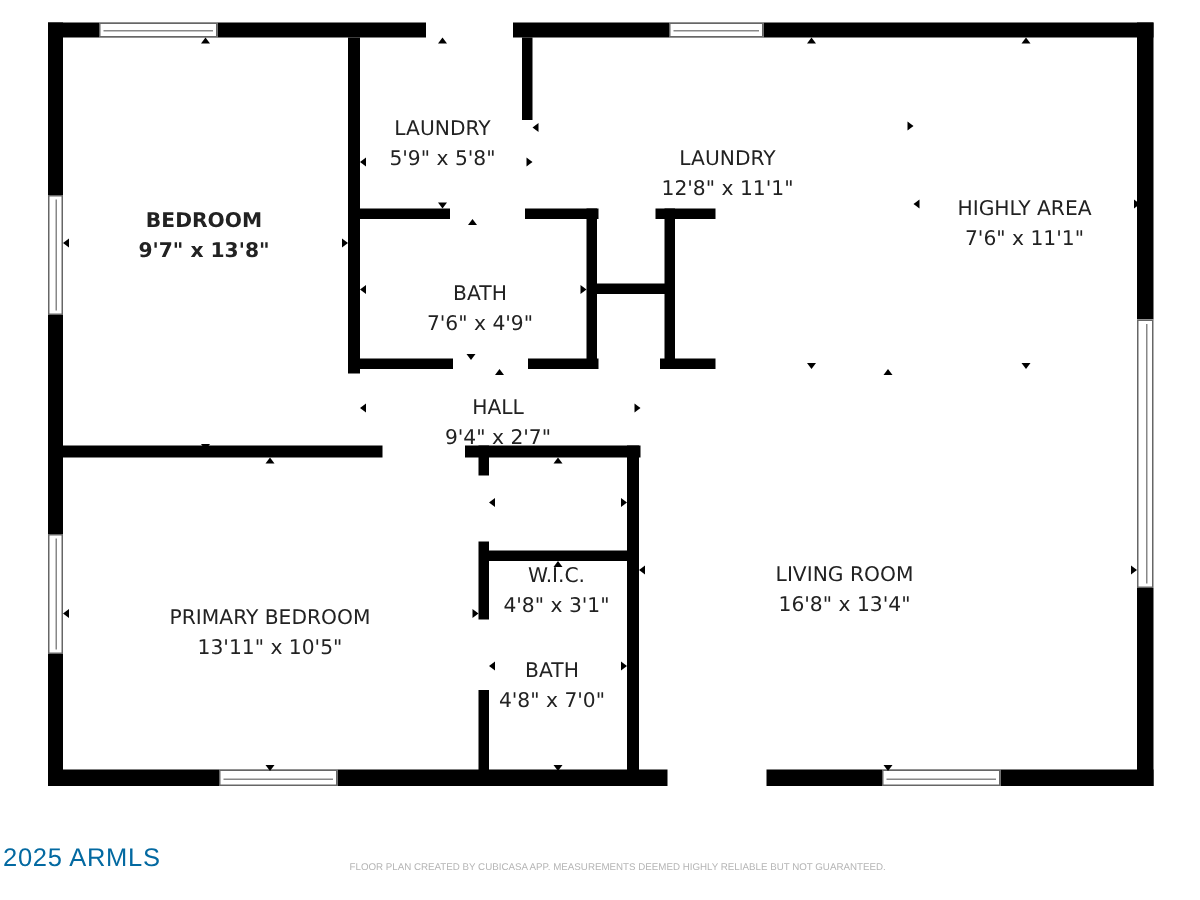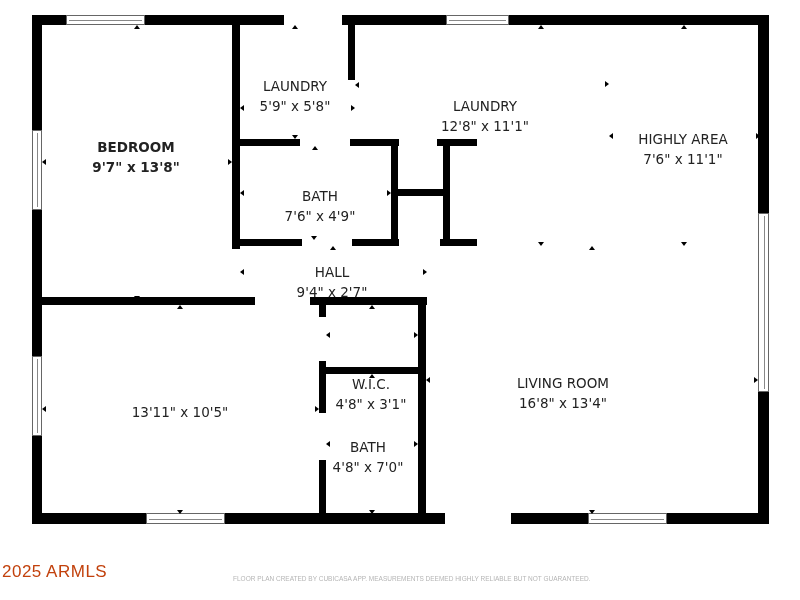--- a/index.html
+++ b/index.html
@@ -9,21 +9,21 @@
   .window { position:absolute; background:#fff; border:1px solid #666; box-sizing:border-box; }
   .window.h::after { content:""; position:absolute; left:2px; right:2px; top:50%; border-top:1px solid #888; }
   .window.v::after { content:""; position:absolute; top:2px; bottom:2px; left:50%; border-left:1px solid #888; }
   .room-label { position:absolute; text-align:center; color:#222; font-size:13.5px; line-height:20px; transform:translate(-50%, 0); white-space:nowrap; }
   .room-label .name, .room-label .dims { display:block;text-align:center; }
   .tick { position:absolute; width:0; height:0; }
   .tick.up { border-left:3px solid transparent; border-right:3px solid transparent; border-bottom:4px solid #000; }
   .tick.down { border-left:3px solid transparent; border-right:3px solid transparent; border-top:4px solid #000; }
   .tick.left { border-top:3px solid transparent; border-bottom:3px solid transparent; border-right:4px solid #000; }
   .tick.right { border-top:3px solid transparent; border-bottom:3px solid transparent; border-left:4px solid #000; }
-  .copyright { position:absolute; left:2px; top:562px; font-size:17px; color:#c2410c; letter-spacing:0.5px; font-family:"Liberation Sans", sans-serif; }
+  .copyright { position:absolute; left:2px; top:562px; font-size:17px; color:#0369a1; letter-spacing:0.5px; font-family:"Liberation Sans", sans-serif; }
   .disclaimer { position:absolute; left:233px; top:575px; font-size:6.5px; color:#b5b5b5; font-family:"Liberation Sans", sans-serif; }
 </style>
 </head>
 <body>
 
 <div class="plan">
 
   <div class="wall" style="left:32px; top:15px; width:252px; height:10px;"></div>
   <div class="wall" style="left:342px; top:15px; width:427px; height:10px;"></div>
   <div class="wall" style="left:32px; top:15px; width:10px; height:509px;"></div>
@@ -123,20 +123,21 @@
   </div>
   <div class="room-label" style="left:332px; top:262px;">
     <span class="name">HALL</span>
     <span class="dims">9'4" x 2'7"</span>
   </div>
   <div class="room-label" style="left:371px; top:330px;margin-top:44px;">
     <span class="name">W.I.C.</span>
     <span class="dims">4'8" x 3'1"</span>
   </div>
   <div class="room-label" style="left:180px; top:402px;">
+    <span class="name">PRIMARY BEDROOM</span>
     <span class="dims">13'11" x 10'5"</span>
   </div>
   <div class="room-label" style="left:368px; top:437px;">
     <span class="name">BATH</span>
     <span class="dims">4'8" x 7'0"</span>
   </div>
   <div class="room-label" style="left:563px; top:373px;">
     <span class="name">LIVING ROOM</span>
     <span class="dims">16'8" x 13'4"</span>
   </div>

